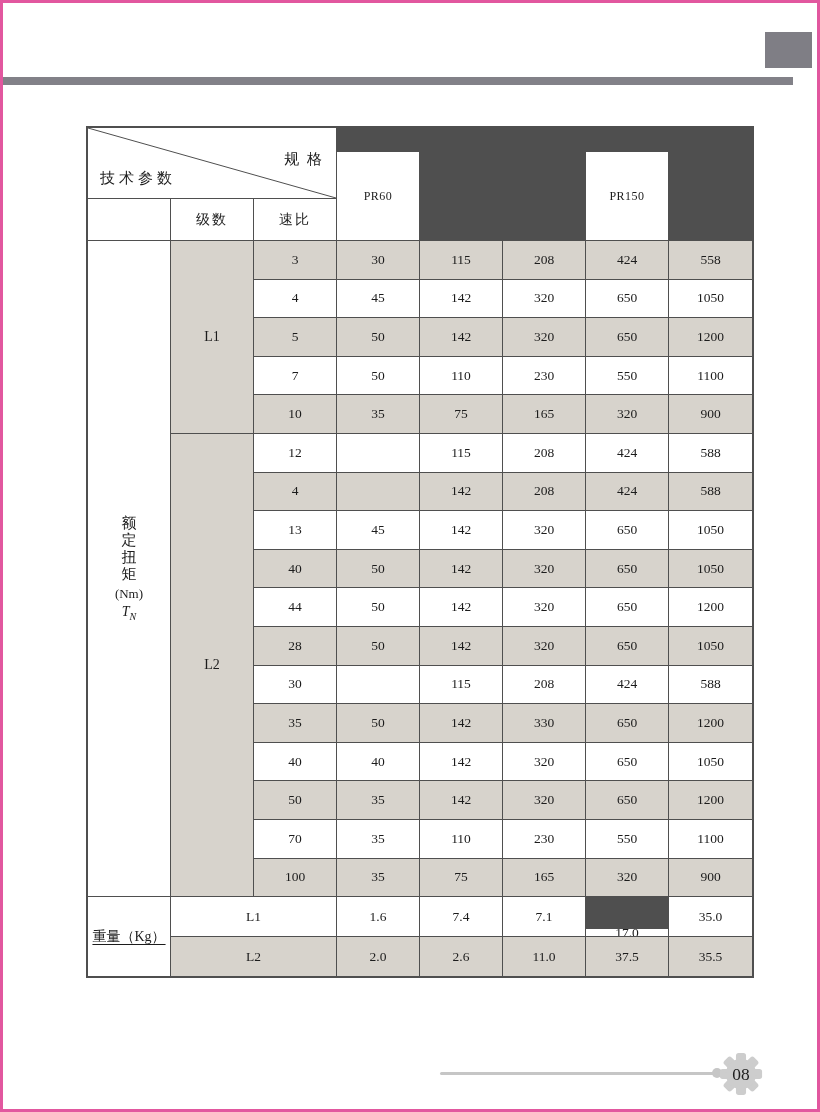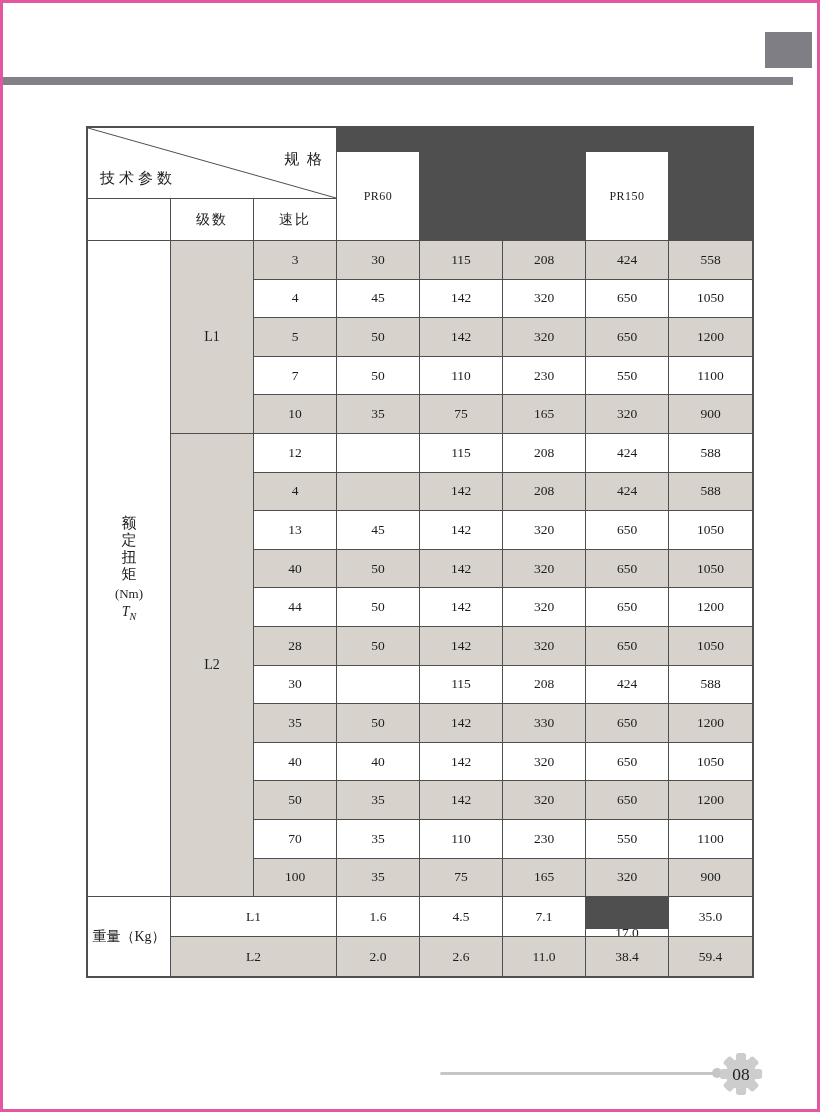--- a/index.html
+++ b/index.html
@@ -75,21 +75,21 @@
   .torque {
     flex-direction: column;
     gap: 2px;
     line-height: 1.1;
   }
   .torque .vchars { display: flex; flex-direction: column; align-items: center; font-size: 15px; line-height: 17px; letter-spacing: 0; }
   .torque .unit { font-size: 13px; margin-top: 2px; }
   .torque .sym { font-size: 14px; font-style: italic; margin-top: 1px; }
   .torque .sym sub { font-size: 10px; }
   .weight-label { font-size: 14px; }
-  .weight-label span { text-underline-offset: 3px; }
+  .weight-label span { text-decoration: underline; text-underline-offset: 3px; }
   
   .footer-line {
     position: absolute;
     left: 437px; top: 1069px;
     width: 276px; height: 3px;
     background: #c6c6c6;
     border-radius: 2px;
   }
   .footer-dot {
     position: absolute;
@@ -248,30 +248,30 @@
       <div class="cell" style="grid-area: 18 / 7;">550</div>
       <div class="cell" style="grid-area: 18 / 8;">1100</div>
       <div class="cell shaded" style="grid-area: 19 / 3;">100</div>
       <div class="cell shaded" style="grid-area: 19 / 4;">35</div>
       <div class="cell shaded" style="grid-area: 19 / 5;">75</div>
       <div class="cell shaded" style="grid-area: 19 / 6;">165</div>
       <div class="cell shaded" style="grid-area: 19 / 7;">320</div>
       <div class="cell shaded" style="grid-area: 19 / 8;">900</div>
       <div class="cell" style="grid-area: 20 / 2 / auto / span 2;">L1</div>
       <div class="cell" style="grid-area: 20 / 4;">1.6</div>
-      <div class="cell" style="grid-area: 20 / 5;">4.5</div>
+      <div class="cell" style="grid-area: 20 / 5;">7.4</div>
       <div class="cell" style="grid-area: 20 / 6;">7.1</div>
       <div class="cell" style="grid-area: 20 / 7; margin-top: 32px;">17.0</div>
       <div class="cell" style="grid-area: 20 / 8;">35.0</div>
       <div class="cell shaded" style="grid-area: 21 / 2 / auto / span 2;">L2</div>
       <div class="cell shaded" style="grid-area: 21 / 4;">2.0</div>
       <div class="cell shaded" style="grid-area: 21 / 5;">2.6</div>
       <div class="cell shaded" style="grid-area: 21 / 6;">11.0</div>
-      <div class="cell shaded" style="grid-area: 21 / 7;">38.4</div>
-      <div class="cell shaded" style="grid-area: 21 / 8;">59.4</div>
+      <div class="cell shaded" style="grid-area: 21 / 7;">37.5</div>
+      <div class="cell shaded" style="grid-area: 21 / 8;">35.5</div>
     </div>
 
   <div class="footer-line"></div>
   <div class="footer-dot"></div>
   <svg class="gear-badge" viewBox="-24 -24 48 48">
     <g fill="#cdcdcd">
       <rect x="-5.5" y="-23" width="11" height="12" rx="3"></rect>
       <rect x="-5.5" y="-23" width="11" height="12" rx="3" transform="rotate(45)"></rect>
       <rect x="-5.5" y="-23" width="11" height="12" rx="3" transform="rotate(90)"></rect>
       <rect x="-5.5" y="-23" width="11" height="12" rx="3" transform="rotate(135)"></rect>

